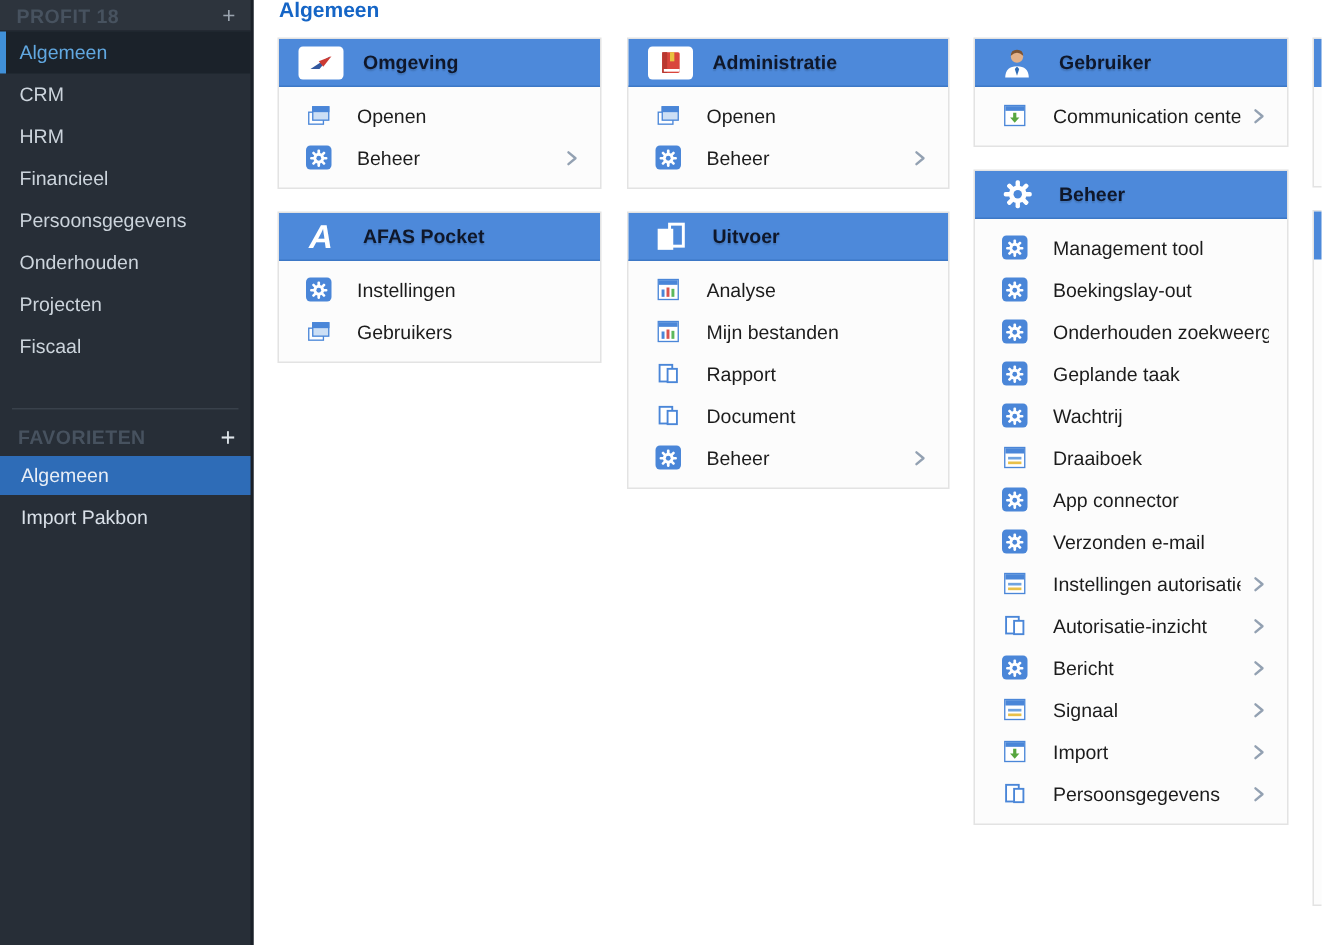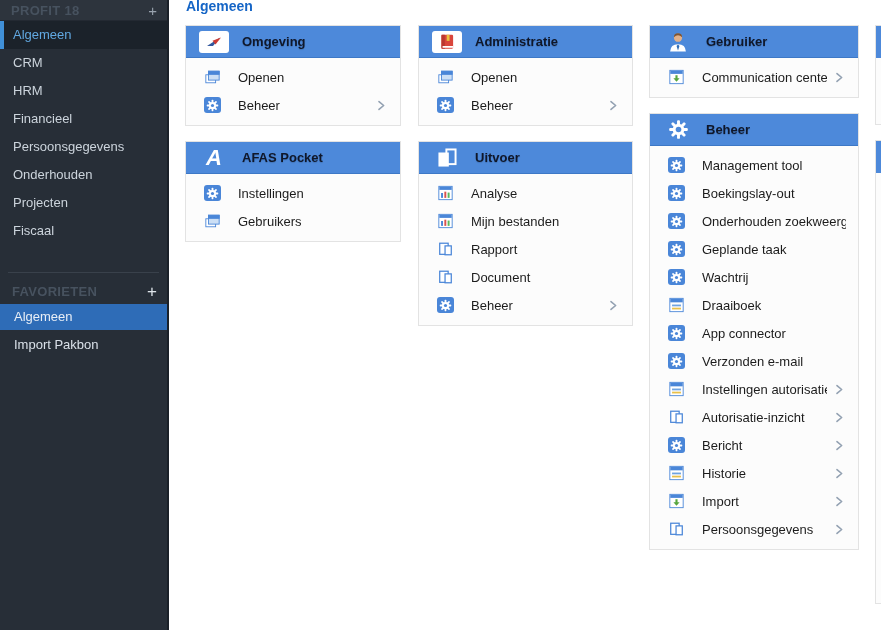--- a/index.html
+++ b/index.html
@@ -469,21 +469,21 @@
           </span>
         <span class="row-label">Bericht</span>
         <svg class="chev" viewBox="0 0 18 18">
             <use href="#sym-chevron" xlink:href="#sym-chevron"></use>
           </svg>
       </div>
       <div class="row">
         <span class="row-icon"><svg width="17" height="16" viewBox="0 0 18 18">
               <use href="#sym-list" xlink:href="#sym-list"></use>
             </svg></span>
-        <span class="row-label">Historie</span>
+        <span class="row-label">Signaal</span>
         <svg class="chev" viewBox="0 0 18 18">
             <use href="#sym-chevron" xlink:href="#sym-chevron"></use>
           </svg>
       </div>
       <div class="row">
         <span class="row-icon"><svg width="17" height="16" viewBox="0 0 18 18">
               <use href="#sym-download" xlink:href="#sym-download"></use>
             </svg></span>
         <span class="row-label">Import</span>
         <svg class="chev" viewBox="0 0 18 18">

